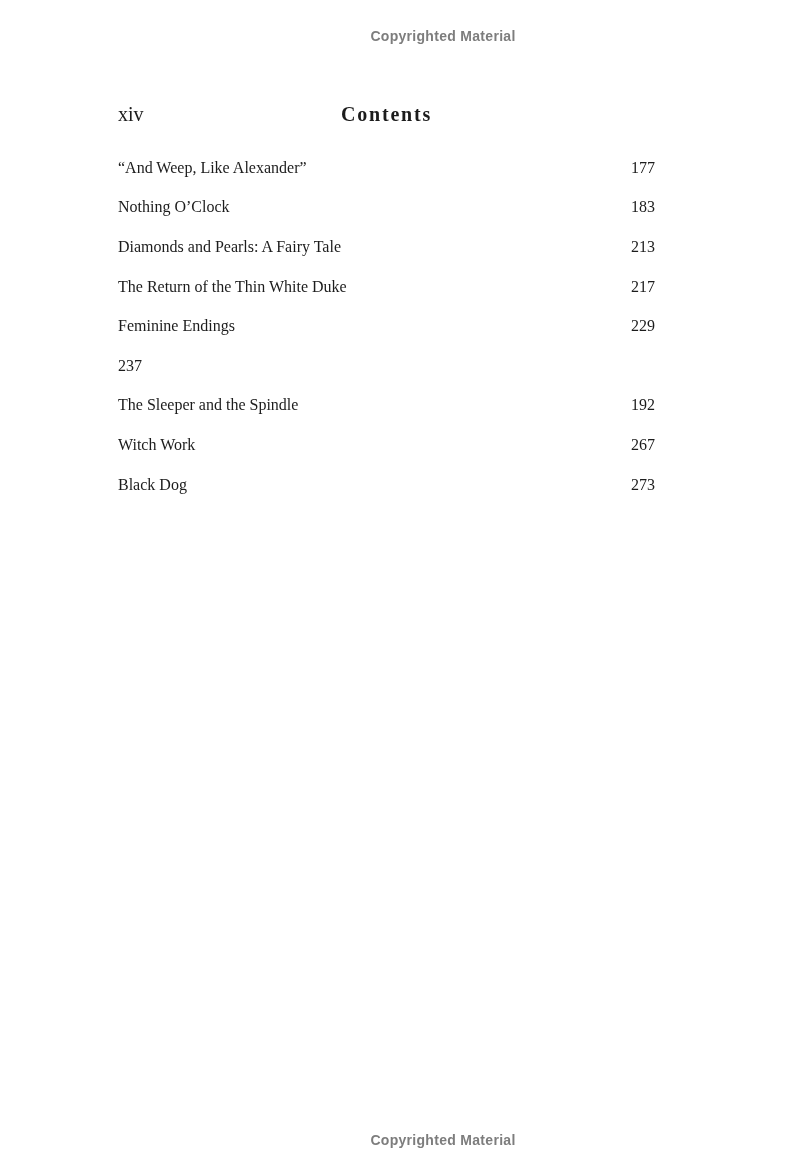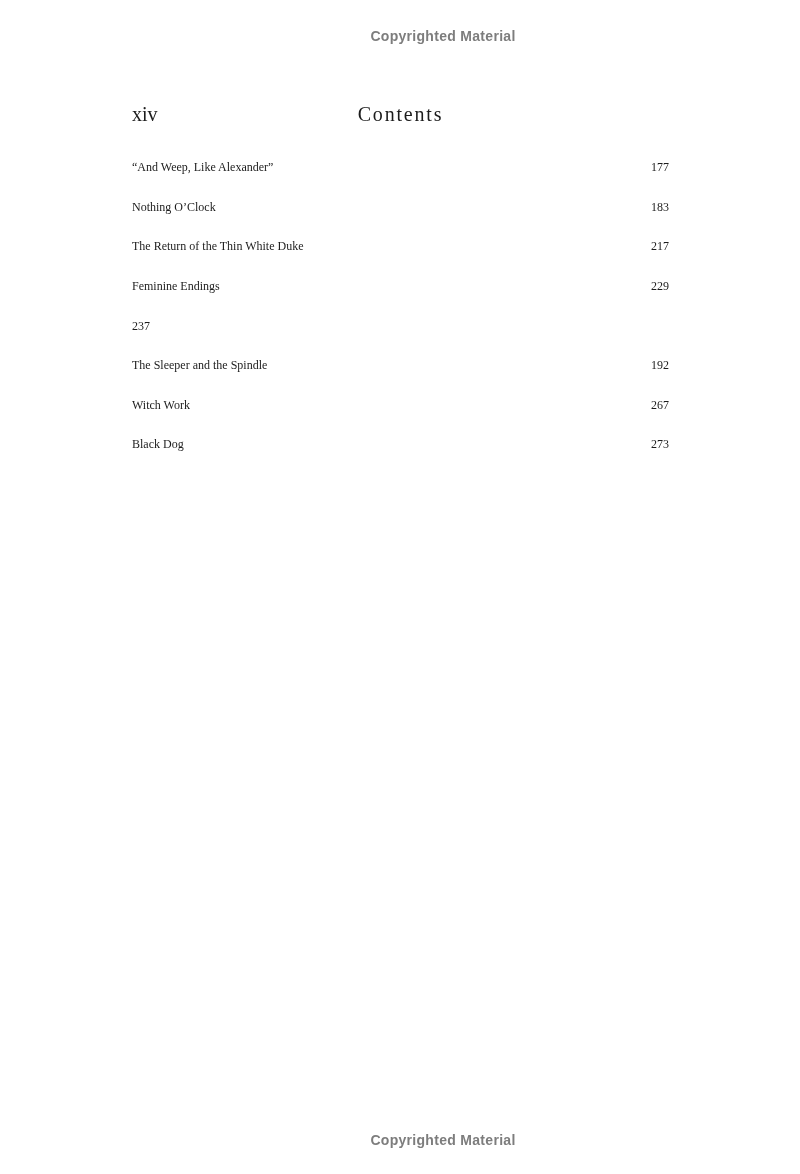--- a/index.html
+++ b/index.html
@@ -26,48 +26,49 @@
     font-size: 14px;
     color: #7d7d7d;
     letter-spacing: 0.3px;
     margin-left: 32px;
   }
   .watermark.top { top: 28px; }
   .watermark.bottom { top: 1132px; }
 
   .content {
     position: absolute;
-    left: 132px;
+    left: 118px;
     top: 103px;
     width: 537px;
   }
   .header {
     position: relative;
     height: 24px;
     font-size: 20px;
   }
   .folio {
     position: absolute;
     left: 0;
     top: 0;
   }
   .heading {
     display: block;
     text-align: center;
     letter-spacing: 1.8px;
+    font-weight: bold;
   }
   .toc {
     margin-top: 21px;
   }
   .toc-row {
     height: 39.6px;
     display: flex;
     justify-content: space-between;
     align-items: center;
-    font-size: 12px;
+    font-size: 16px;
   }
   .toc-title { white-space: pre-wrap; }
   .toc-title .it { font-style: italic; }
   .toc-page {
     text-align: left;
     font-variant-numeric: lining-nums;
   }
 </style>
 </head>
 <body>
@@ -84,20 +85,24 @@
   <div class="toc-row">
     <span class="toc-title"><span>“And Weep, Like Alexander”</span></span>
     <span class="toc-page">177</span>
   </div>
 
   <div class="toc-row">
     <span class="toc-title"><span>Nothing O’Clock</span></span>
     <span class="toc-page">183</span>
   </div>
 
+  <div class="toc-row">
+    <span class="toc-title"><span>Diamonds and Pearls: A Fairy Tale</span></span>
+    <span class="toc-page">213</span>
+  </div>
 
   <div class="toc-row">
     <span class="toc-title"><span>The Return of the Thin White Duke</span></span>
     <span class="toc-page">217</span>
   </div>
 
   <div class="toc-row">
     <span class="toc-title"><span>Feminine Endings</span></span>
     <span class="toc-page">229</span>
   </div>

